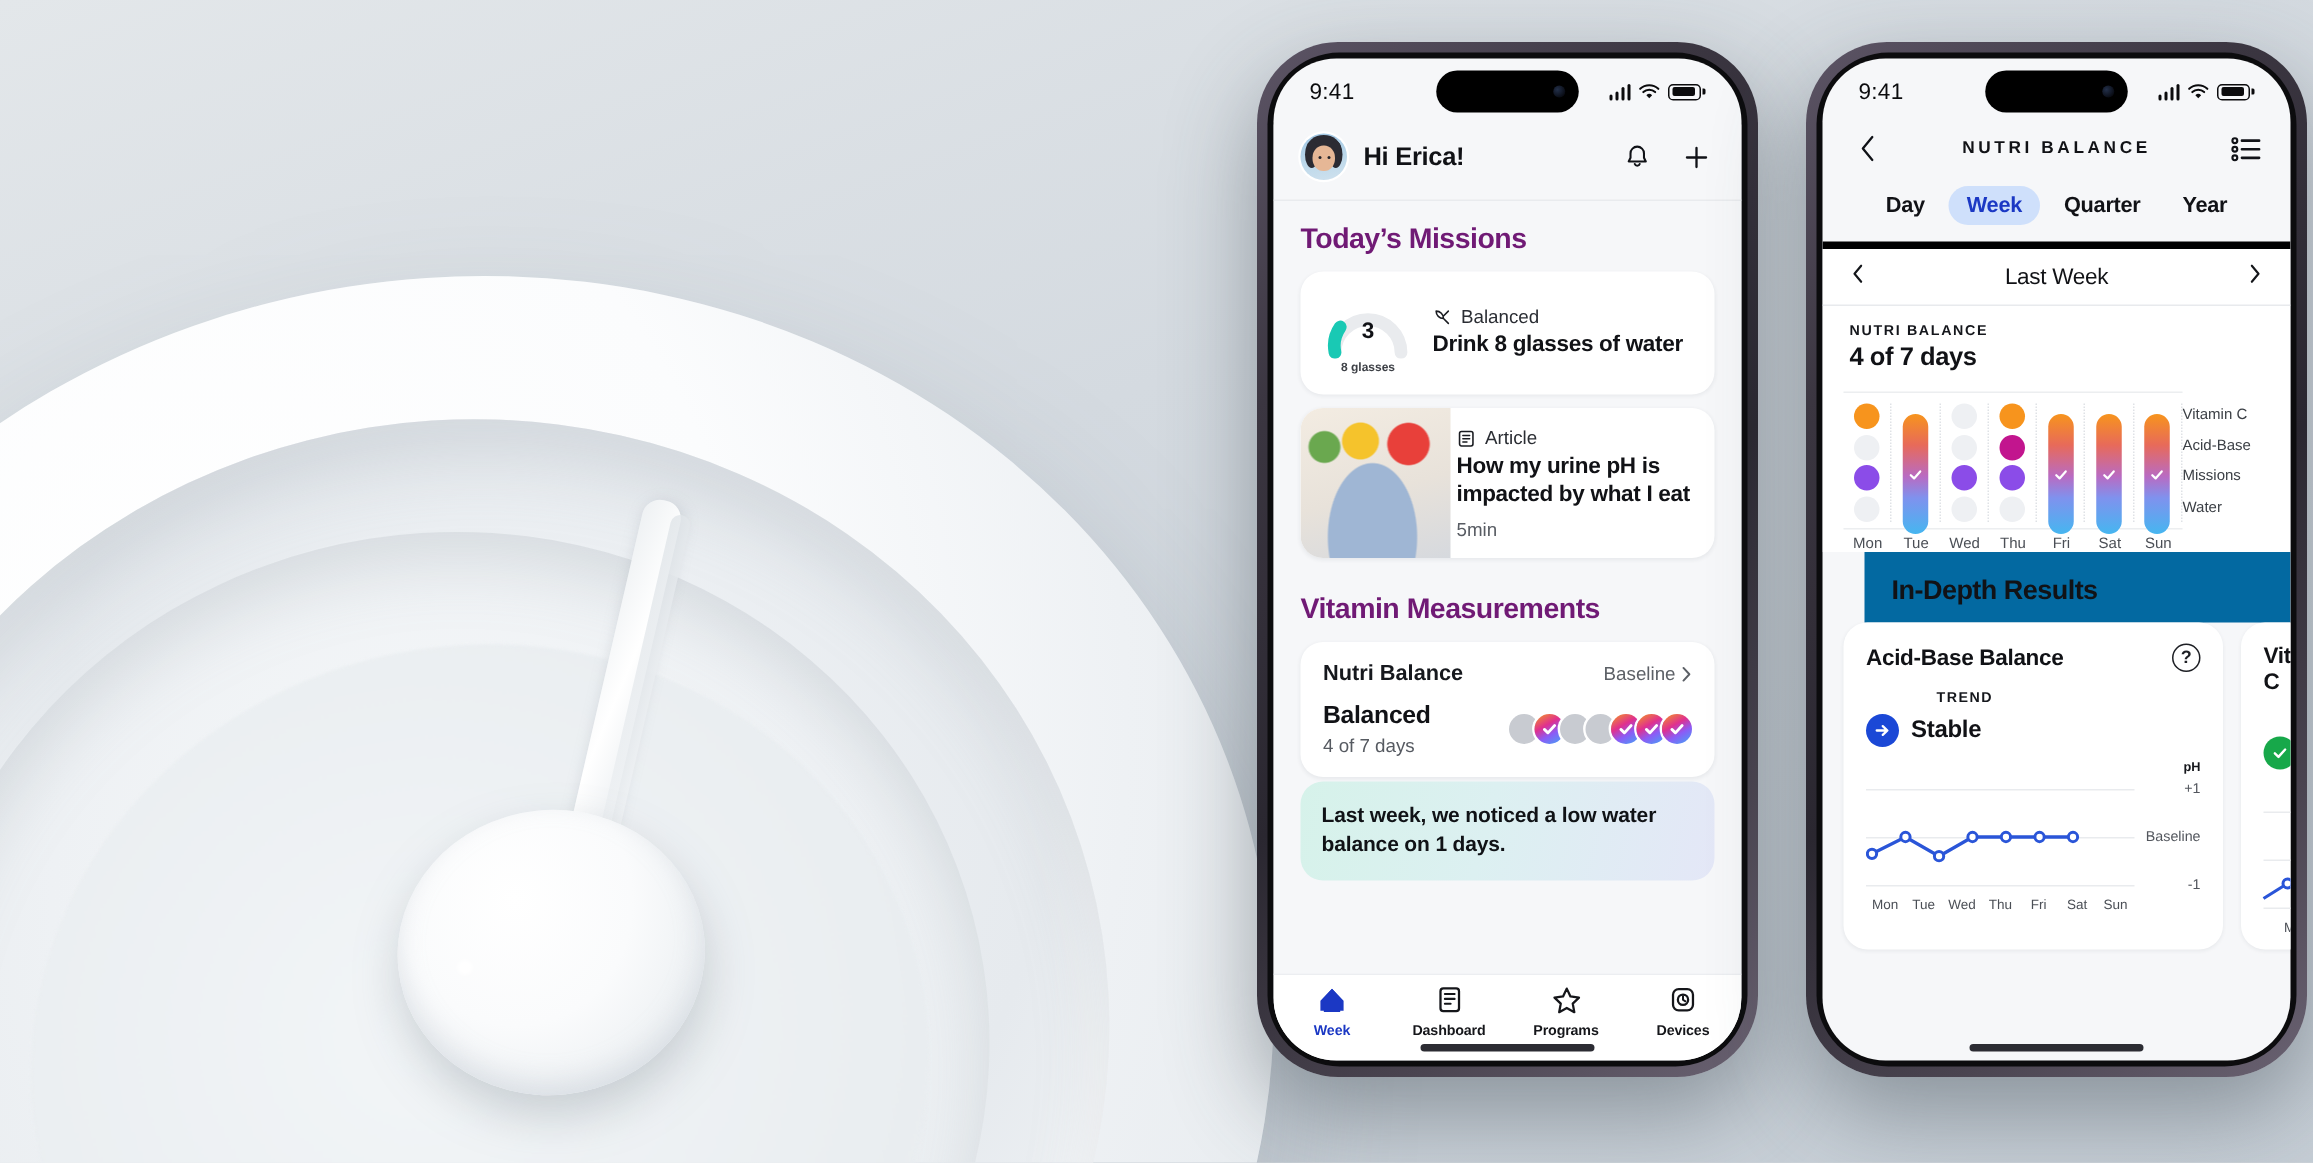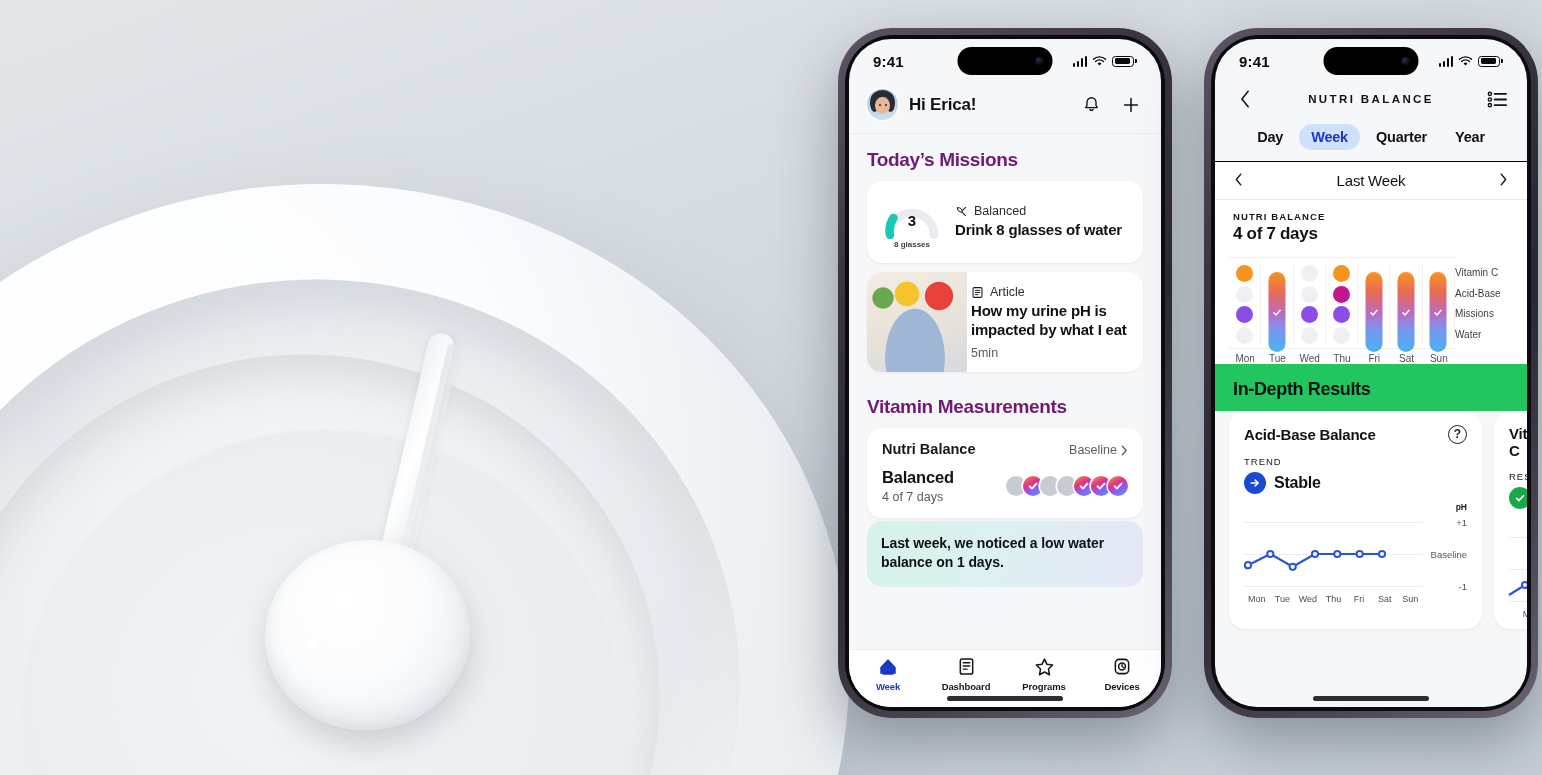--- a/index.html
+++ b/index.html
@@ -89,21 +89,21 @@
   .screen{
     position:absolute; inset:11px; border-radius:42px;
     background:#f6f7f9; overflow:hidden;
   }
   #phone1{ left:838px; top:28px; width:334px; height:690px; }
   #phone2{ left:1204px; top:28px; width:334px; height:690px; }
 
   
   .statusbar{
     height:44px; position:relative; display:flex; align-items:center;
-    padding:0 24px; font-weight:700; font-size:15px; color:#0b0b0d;gap:44px;
+    padding:0 24px; font-weight:400; font-size:15px; color:#0b0b0d;gap:44px;
   }
   .statusbar .time{ letter-spacing:.2px; }
   .notch{
     position:absolute; left:50%; transform:translateX(-50%); top:8px;
     width:95px; height:28px; border-radius:16px; background:#000;
     display:flex; align-items:center; justify-content:flex-end; padding-right:9px;
   }
   .notch .cam{ width:8px;height:8px;border-radius:50%;
     background:radial-gradient(circle at 35% 35%,#23304a,#0a0d16 70%); }
   .st-right{ margin-left:auto; display:flex; align-items:center; gap:5px; }
@@ -191,21 +191,21 @@
   .tab span{ font-size:9.5px; font-weight:700; color:#15161a; letter-spacing:-.1px;}
   .tab.active span{ color:#1b38c4; }
   .homebar{ position:absolute; bottom:6px; left:50%; transform:translateX(-50%);
             width:116px;height:5px;border-radius:3px;background:#2c2c33;}
 
   
   .p2-nav{ display:flex; align-items:center; padding:4px 18px 13px; }
   .p2-title{ flex:1; text-align:center; font-size:11.5px; font-weight:700;
              letter-spacing:2.4px; color:#111216;}
   .segbar{ display:flex; align-items:flex-end; justify-content:center; gap:4px;
-           padding:0 14px 11px; border-bottom:1px solid #000000;}
+           padding:0 14px 11px; border-bottom:5px solid #000000;}
   .seg{ padding:5px 12px; border-radius:14px; font-size:14.5px; font-weight:700;
         color:#111216; letter-spacing:-.2px; cursor:pointer;}
   .seg.active{ background:#cfe0fb; color:#1b38c4;}
   .weeknav{ display:flex; align-items:center; padding:10px 20px 10px;
             border-bottom:1px solid #e8eaed; background:#fff;}
   .weeknav .wlabel{ flex:1; text-align:center; font-size:15px; color:#111216; letter-spacing:-.2px;}
   .chev{ color:#14161a; font-size:15px; cursor:pointer; }
 
   .nbpanel{ background:#fff; padding:11px 0 0;}
   .nb-lab{ font-size:9.5px; font-weight:700; letter-spacing:1.1px; color:#15171c; padding:0 18px;}
@@ -226,31 +226,31 @@
     width:17px; height:80px; border-radius:10px;
     background:linear-gradient(180deg,#f7941d 0%,#e76a5a 26%,#b96bc2 52%,#7f92ee 70%,#46b6f0 100%);
     display:flex; align-items:center; justify-content:center;
   }
   .pill svg{ width:11px;height:11px;}
   .daylabels{ display:flex; padding:0 10px 0 14px;}
   .daylabels div{ flex:1; text-align:center; font-size:10px; color:#4b4f56; padding-top:4px;}
   .legend{ width:62px; flex:none; padding-top:7px; display:flex; flex-direction:column; gap:3.5px;}
   .legend div{ height:17px; line-height:17px; font-size:10px; color:#3c4046; white-space:nowrap;}
 
-  .idr-title{ font-size:18px; font-weight:700; color:#111216; letter-spacing:-.35px; padding:15px 18px 11px; background:#22c55e;}
+  .idr-title{ font-size:18px; font-weight:700; color:#111216; letter-spacing:-.35px; padding:15px 18px 11px; background:#0369a1;margin-left:28px;}
   .idr-row{ display:flex; gap:12px; padding:0 0 0 14px; }
   .idr-card{ background:#fff; border-radius:16px; padding:14px 15px 10px;
              box-shadow:0 1px 3px rgba(30,40,60,.07); flex:none; width:253px;}
   .idr-card.partial{ width:70px; overflow:hidden; }
   .idr-head{ display:flex; align-items:center;}
   .idr-name{ font-size:15px; font-weight:700; color:#111216; letter-spacing:-.2px;}
   .qmark{ margin-left:auto; width:19px;height:19px;border-radius:50%;
           border:1.7px solid #1d1f24; display:flex;align-items:center;justify-content:center;
           font-size:12px;font-weight:700;color:#1d1f24;cursor:pointer;}
-  .idr-sub{ font-size:9.5px; font-weight:400; letter-spacing:1px; color:#15171c; margin-top:12px;}
+  .idr-sub{ font-size:9.5px; font-weight:700; letter-spacing:1px; color:#15171c; margin-top:12px;margin-left:47px;}
   .idr-val{ display:flex; align-items:center; gap:8px; margin-top:5px;}
   .idr-val .txt{ font-size:16px;font-weight:700;color:#111216;letter-spacing:-.2px;}
   .badge{ width:22px;height:22px;border-radius:50%; display:flex;align-items:center;justify-content:center;}
   .badge.blue{ background:#1b48d6;} .badge.green{ background:#17a84a;}
 
   .phchart{ position:relative; height:86px; margin-top:14px;}
   .ph-unit{ position:absolute; right:0; top:-6px; font-size:8.5px; font-weight:700; color:#15171c;}
   .gl{ position:absolute; left:0; right:44px; height:1px; background:#e9ebee;}
   .gl-lab{ position:absolute; right:0; font-size:9.5px; color:#52565d; transform:translateY(-50%);}
   .phdays{ display:flex; padding-right:44px; }

